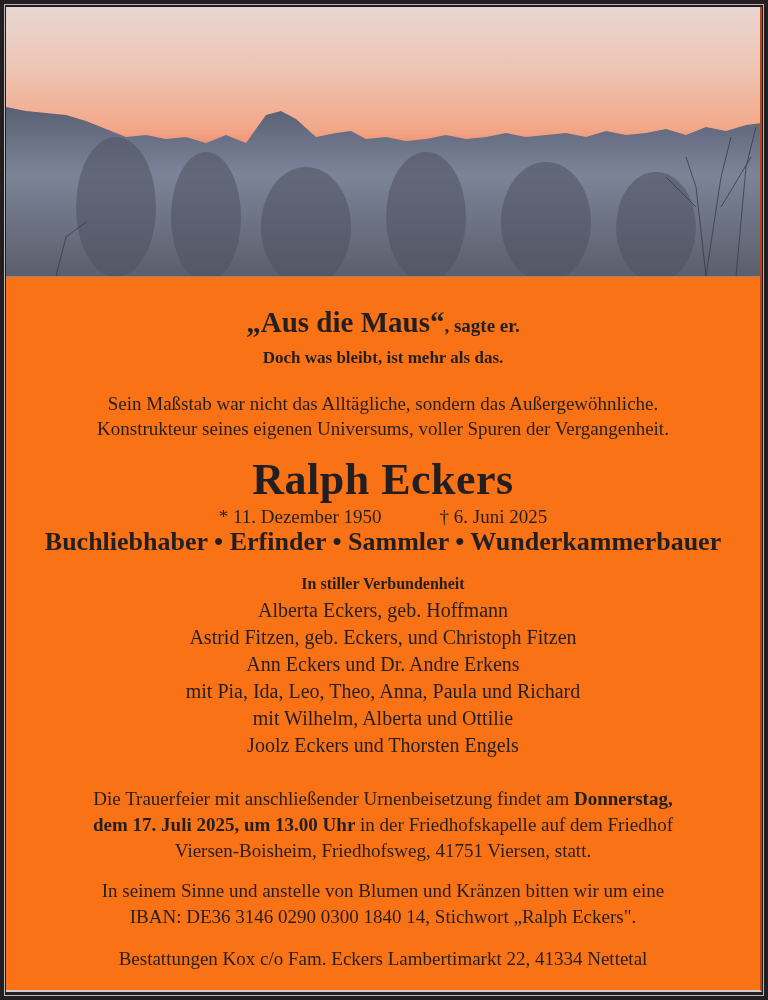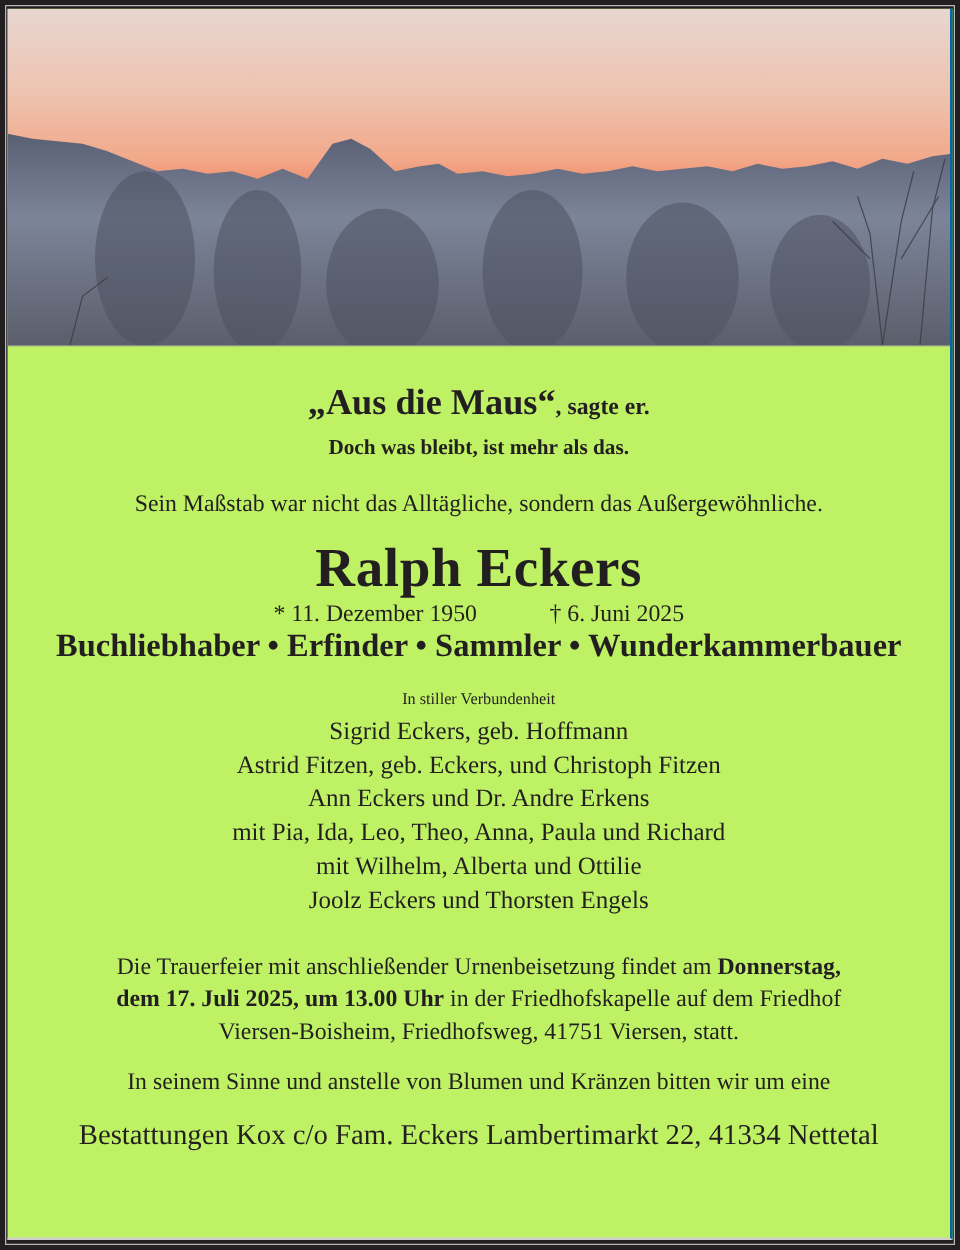--- a/index.html
+++ b/index.html
@@ -10,22 +10,22 @@
       color: #231f20;
     }
     .frame {
       position: absolute; left: 4px; top: 4px; width: 760px; height: 992px;
       box-sizing: border-box;
       border: 1px solid #b9b6b6;
       background: #231f20;
     }
     .inner {
       position: absolute; left: 6px; top: 7px; width: 756px; height: 985px;
-      background: #bef264;
-      border-right: 2px solid #0369a1;
+      background: #f97316;
+      border-right: 2px solid #c2410c;
       border-bottom: 2px solid #d0cdcd;
       box-sizing: border-box;
       overflow: hidden;
     }
     .photo {
       position: relative; width: 100%; height: 269px; overflow: hidden;
       background: linear-gradient(180deg, #e8d6d0 0%, #eec3b0 25%, #f2a889 45%, #ee8f6f 52%, #7b8091 60%, #6e7486 75%, #5e6373 100%);
       border-bottom: 1px solid #8a8a8a;
     }
     .photo svg { position: absolute; left: 0; top: 0; }
@@ -38,24 +38,24 @@
     .quote .small { font-size: 19px; }
     .sub { font-size: 17px; font-weight: bold; line-height: 26px; margin-top: 2px; }
     .para { font-size: 19px; line-height: 25px; }
     .p1 { margin-top: 20px; }
     .name { font-size: 44px; font-weight: bold; line-height: 50px; margin-top: 14px; letter-spacing: 0.5px; }
     .dates { font-size: 19px; line-height: 24px; margin-top: 0px; }
     .dates span { display: inline-block; }
     .dates .gap { width: 58px; }
     .roles { font-size: 26px; font-weight: bold; line-height: 26px; }
     .mourners { margin-top: 15px; font-size: 20px; line-height: 27px; }
-    .mourners .head { font-weight: normal; font-size: 13px; }
+    .mourners .head { font-weight: bold; font-size: 16px; }
     .service { margin-top: 27px; font-size: 19px; line-height: 26px; }
     .donation { margin-top: 14px; font-size: 19px; line-height: 26px; }
-    .undertaker { margin-top: 16px; font-size: 23px; line-height: 26px; }
+    .undertaker { margin-top: 16px; font-size: 19px; line-height: 26px; }
     b { font-weight: bold; }
   </style>
 </head>
 <body>
 
 <div class="frame"></div>
 <div class="inner">
   <div class="photo">
     <svg width="756" height="269" viewBox="0 0 756 269">
       <defs>
@@ -86,43 +86,45 @@
   </div>
 
   <div class="content">
     <div class="quote">
       <span>„Aus die Maus“</span><span class="small">, sagte er.</span>
     </div>
     <div class="sub">Doch was bleibt, ist mehr als das.</div>
 
     <div class="para p1">
       <div>Sein Maßstab war nicht das Alltägliche, sondern das Außergewöhnliche.</div>
+      <div>Konstrukteur seines eigenen Universums, voller Spuren der Vergangenheit.</div>
     </div>
 
     <div class="name">Ralph Eckers</div>
     <div class="dates">
       <span>* 11. Dezember 1950</span><span class="gap"></span><span>†</span>&nbsp;<span>6. Juni 2025</span>
     </div>
     <div class="roles">Buchliebhaber • Erfinder • Sammler • Wunderkammerbauer</div>
 
     <div class="mourners">
       <div class="head">In stiller Verbundenheit</div>
-      <div>Sigrid Eckers, geb. Hoffmann</div>
+      <div>Alberta Eckers, geb. Hoffmann</div>
       <div>Astrid Fitzen, geb. Eckers, und Christoph Fitzen</div>
       <div>Ann Eckers und Dr. Andre Erkens</div>
       <div>mit Pia, Ida, Leo, Theo, Anna, Paula und Richard</div>
       <div>mit Wilhelm, Alberta und Ottilie</div>
       <div>Joolz Eckers und Thorsten Engels</div>
     </div>
 
     <div class="service">
       <div><span>Die Trauerfeier mit anschließender Urnenbeisetzung findet am </span><b>Donnerstag,</b></div>
       <div><b>dem 17. Juli 2025, um 13.00 Uhr</b><span> in der Friedhofskapelle auf dem Friedhof</span></div>
       <div>Viersen-Boisheim, Friedhofsweg, 41751 Viersen, statt.</div>
     </div>
 
     <div class="donation">
       <div>In seinem Sinne und anstelle von Blumen und Kränzen bitten wir um eine</div>
+      <div>IBAN: DE36 3146 0290 0300 1840 14, Stichwort „Ralph Eckers".</div>
     </div>
 
     <div class="undertaker">Bestattungen Kox c/o Fam. Eckers Lambertimarkt 22, 41334 Nettetal</div>
   </div>
 </div>
 
 </body></html>

